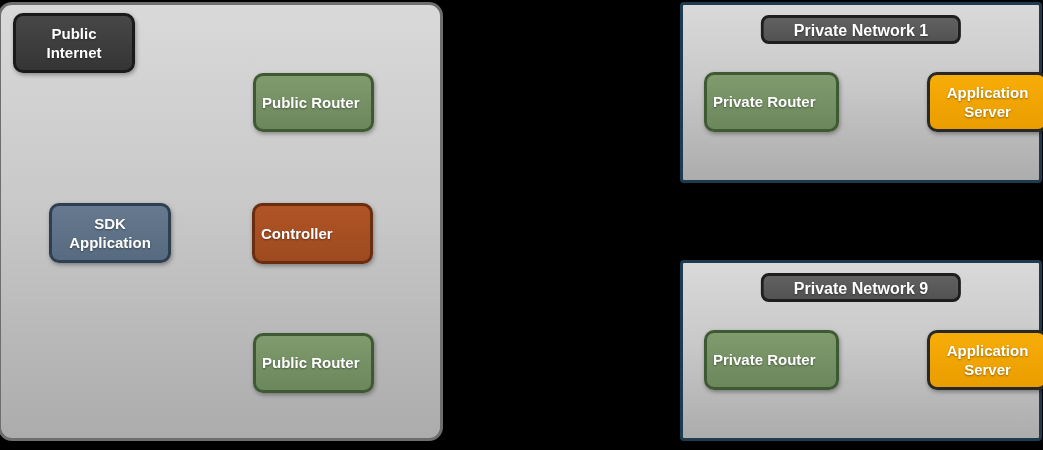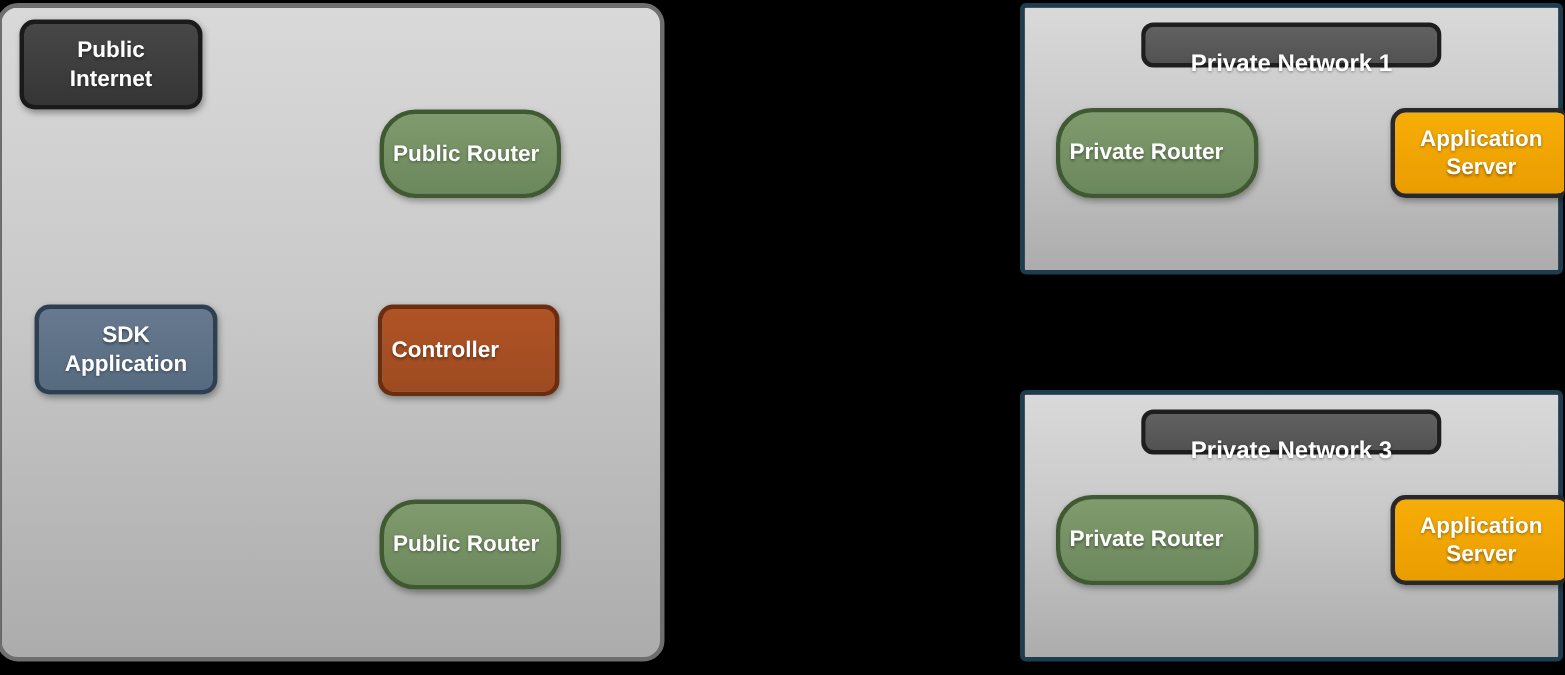--- a/index.html
+++ b/index.html
@@ -44,21 +44,21 @@
   .private-network-2 { left: 680px; top: 260px; }
 
   
   .net-title {
     position: absolute;
     top: 10px;
     left: 50%;
     transform: translateX(-50%);
     height: 29px;
     line-height: 26px;
-    padding: 12px 30px;
+    padding: 0 30px;
     background: linear-gradient(180deg, #616161, #525252);
     border: 3px solid #1e1e1e;
     border-radius: 8px;
     color: #ffffff;
     font-size: 16px;
     font-weight: bold;
     white-space: nowrap;
     text-shadow: 0 1px 2px rgba(0,0,0,0.4);
   }
 
@@ -75,29 +75,29 @@
     color: #ffffff;
     font-size: 15px;
     font-weight: bold;
     line-height: 1.27;
     padding: 2px 6px;
     text-shadow: 0 1px 2px rgba(0,0,0,0.4);
     box-shadow: 1px 2px 4px rgba(0,0,0,0.35);
   }
 
   .node-dark   { background: linear-gradient(180deg, #474747, #353535); border-color: #1a1a1a; }
-  .node-green  { background: linear-gradient(180deg, #809b6d, #6b875c); border-color: #3f5a32; border-radius: 24px; }
+  .node-green  { background: linear-gradient(180deg, #809b6d, #6b875c); border-color: #3f5a32; }
   .node-slate  { background: linear-gradient(180deg, #66798e, #576b80); border-color: #2e3f51; }
   .node-rust   { background: linear-gradient(180deg, #b05426, #9e4a20); border-color: #6b2d10; }
   .node-orange { background: linear-gradient(180deg, #f7ad07, #ea9d00); border-color: #282828; margin-left: 30px; }
 
   
   .pos-public-internet     { left: 12px;  top: 8px;   }
   .pos-public-router-top   { left: 252px; top: 68px;  width: 121px; height: 59px; }
-  .pos-sdk-application     { left: 22px;  top: 198px; }
+  .pos-sdk-application     { left: 48px;  top: 198px; }
   .pos-controller          { left: 251px; top: 198px; width: 121px; height: 61px; }
   .pos-public-router-bottom{ left: 252px; top: 328px; width: 121px; height: 60px; }
 
   
   .pos-private-router      { left: 21px;  top: 67px;  width: 135px; }
   .pos-application-server  { left: 214px; top: 67px;  width: 121px; }
 </style>
 </head>
 <body>
 
@@ -136,21 +136,21 @@
     </div>
 
     <div class="node node-orange pos-application-server">
       <span>Application Server</span>
     </div>
 
   </div>
 
   <div class="zone private-network private-network-2">
 
-    <div class="net-title">Private Network 3</div>
+    <div class="net-title">Private Network 9</div>
 
     <div class="node node-green pos-private-router">
       <span>Private Router</span>
     </div>
 
     <div class="node node-orange pos-application-server">
       <span>Application Server</span>
     </div>
 
   </div>

